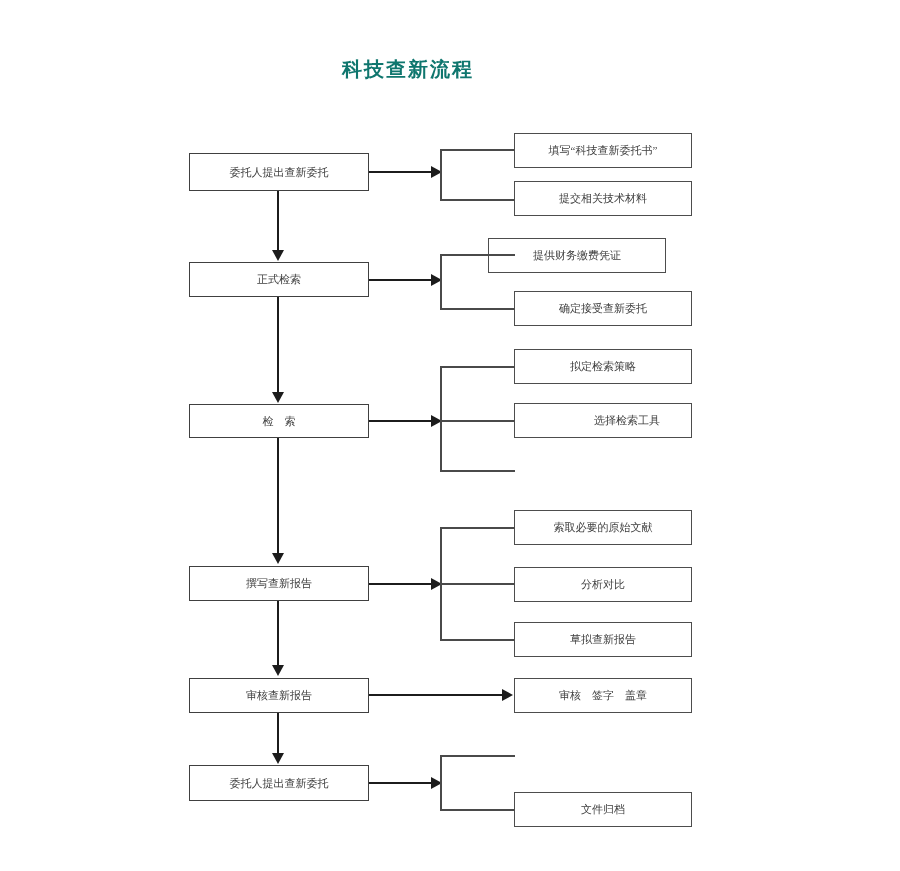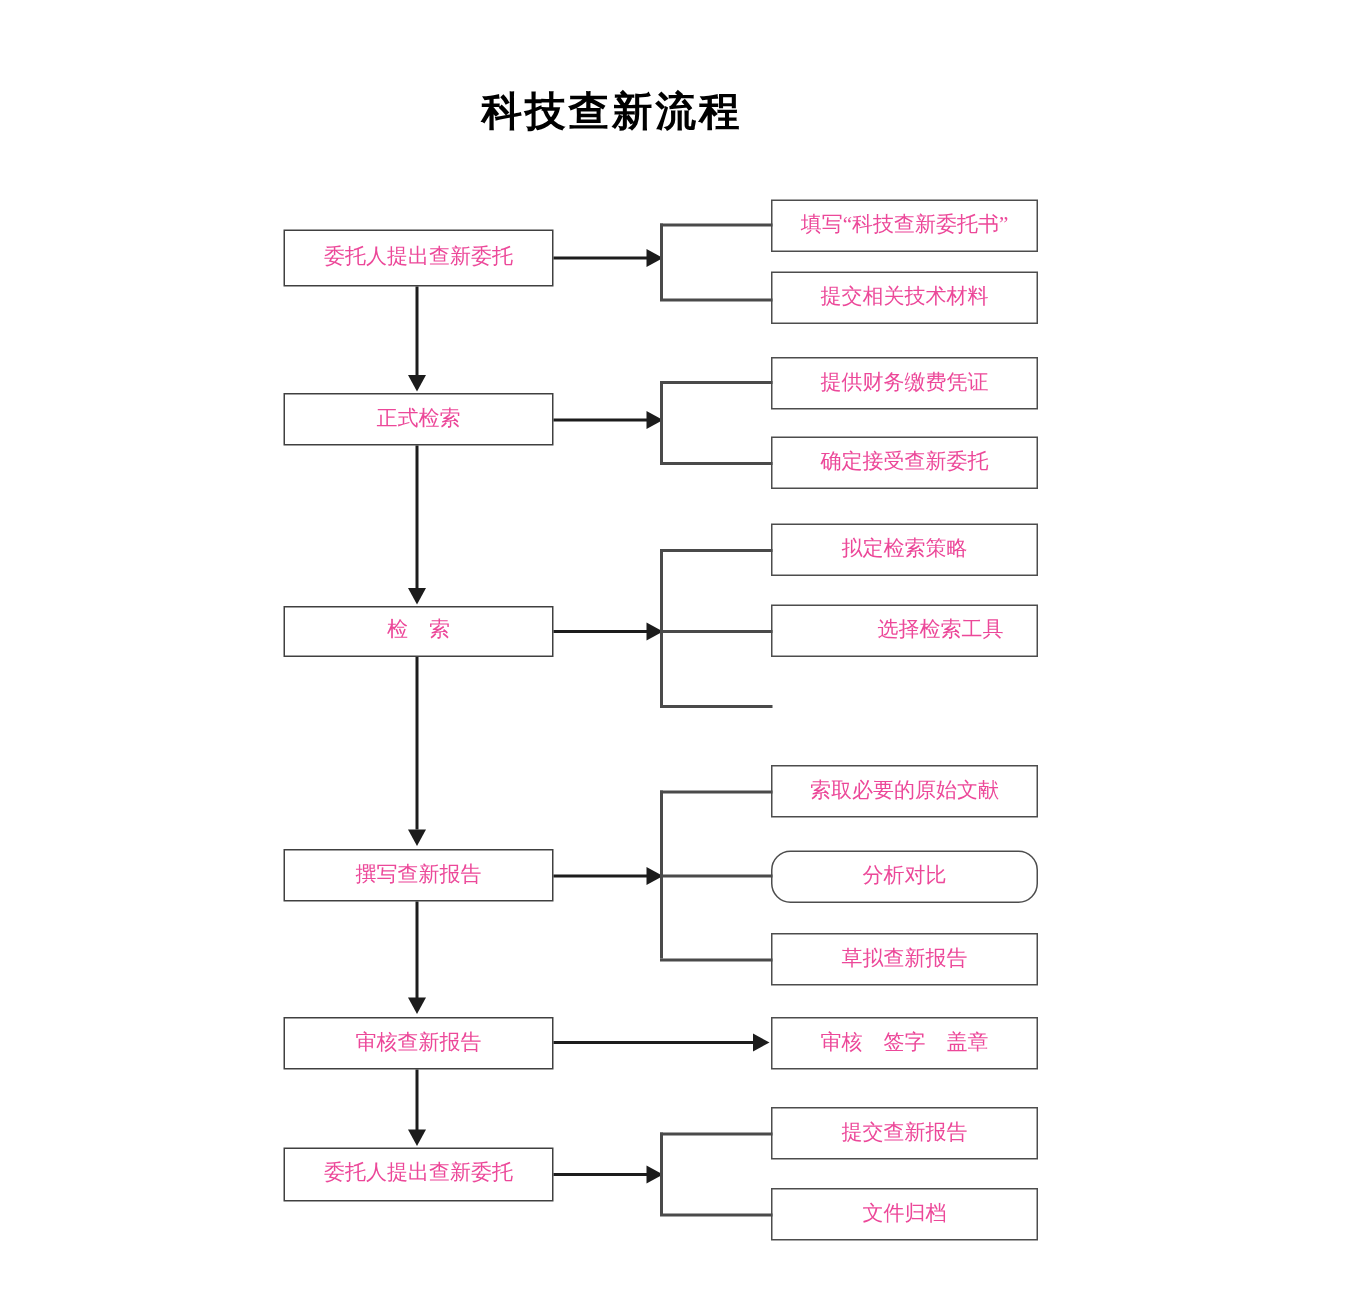--- a/index.html
+++ b/index.html
@@ -17,35 +17,35 @@
     height: 871px;
     background: #ffffff;
     overflow: hidden;
   }
   .title {
     position: absolute;
     left: 0;
     top: 56px;
     width: 816px;
     text-align: center;
-    font-size: 27px;
+    font-size: 20px;
     font-weight: 700;
     letter-spacing: 2px;
-    color: #000000;
+    color: #0f766e;
   }
   .node {
     position: absolute;
     box-sizing: border-box;
     border: 1.6px solid #4a4a4a;
     background: #ffffff;
     display: flex;
     align-items: center;
     justify-content: center;
-    font-size: 14px;
-    color: #ec4899;
+    font-size: 11px;
+    color: #404040;
     white-space: pre;
     line-height: 1;
   }
   .node.stage {
     border-color: #404040;
   }
   .node.detail {
     border-color: #4d4d4d;
   }
   .line {
@@ -85,21 +85,21 @@
   <div class="line thick-h" style="left:369px; top:171px; width:64px;"></div>
   <div class="arrow-right" style="left:431px; top:166px;"></div>
   <div class="line v" style="left:440px; top:149px; height:51px;"></div>
   <div class="line h" style="left:440px; top:149px; width:75px;"></div>
   <div class="line h" style="left:440px; top:199px; width:75px;"></div>
 
   <div class="line thick-v" style="left:277px; top:191px; height:60px;"></div>
   <div class="arrow-down" style="left:272px; top:250px;"></div>
 
   <div class="node stage" style="left:189px; top:262px; width:180px; height:35px;">正式检索</div>
-  <div class="node detail" style="left:514px; top:238px; width:178px; height:35px;">提供财务缴费凭证</div>
+  <div class="node detail" style="left:488px; top:238px; width:178px; height:35px;">提供财务缴费凭证</div>
   <div class="node detail" style="left:514px; top:291px; width:178px; height:35px;">确定接受查新委托</div>
 
   <div class="line thick-h" style="left:369px; top:279px; width:64px;"></div>
   <div class="arrow-right" style="left:431px; top:274px;"></div>
   <div class="line v" style="left:440px; top:254px; height:55px;"></div>
   <div class="line h" style="left:440px; top:254px; width:75px;"></div>
   <div class="line h" style="left:440px; top:308px; width:75px;"></div>
 
   <div class="line thick-v" style="left:277px; top:297px; height:95px;"></div>
   <div class="arrow-down" style="left:272px; top:392px;"></div>
@@ -113,21 +113,21 @@
   <div class="line v" style="left:440px; top:366px; height:105px;"></div>
   <div class="line h" style="left:440px; top:366px; width:75px;"></div>
   <div class="line h" style="left:440px; top:420px; width:75px;"></div>
   <div class="line h" style="left:440px; top:470px; width:75px;"></div>
 
   <div class="line thick-v" style="left:277px; top:438px; height:115px;"></div>
   <div class="arrow-down" style="left:272px; top:553px;"></div>
 
   <div class="node stage" style="left:189px; top:566px; width:180px; height:35px;">撰写查新报告</div>
   <div class="node detail" style="left:514px; top:510px; width:178px; height:35px;">索取必要的原始文献</div>
-  <div class="node detail" style="left:514px; top:567px; width:178px; height:35px;border-radius:13px;">分析对比</div>
+  <div class="node detail" style="left:514px; top:567px; width:178px; height:35px;">分析对比</div>
   <div class="node detail" style="left:514px; top:622px; width:178px; height:35px;text-align:center;">草拟查新报告</div>
 
   <div class="line thick-h" style="left:369px; top:583px; width:64px;"></div>
   <div class="arrow-right" style="left:431px; top:578px;"></div>
   <div class="line v" style="left:440px; top:527px; height:112px;"></div>
   <div class="line h" style="left:440px; top:527px; width:75px;"></div>
   <div class="line h" style="left:440px; top:583px; width:75px;"></div>
   <div class="line h" style="left:440px; top:639px; width:75px;"></div>
 
   <div class="line thick-v" style="left:277px; top:601px; height:65px;"></div>
@@ -136,21 +136,20 @@
   <div class="node stage" style="left:189px; top:678px; width:180px; height:35px;">审核查新报告</div>
   <div class="node detail" style="left:514px; top:678px; width:178px; height:35px;">审核　签字　盖章</div>
 
   <div class="line thick-h" style="left:369px; top:694px; width:134px;"></div>
   <div class="arrow-right" style="left:502px; top:689px;"></div>
 
   <div class="line thick-v" style="left:277px; top:713px; height:41px;"></div>
   <div class="arrow-down" style="left:272px; top:753px;"></div>
 
   <div class="node stage" style="left:189px; top:765px; width:180px; height:36px;">委托人提出查新委托</div>
-  <div class="node detail" style="left:514px; top:738px; width:178px; height:35px;">提交查新报告</div>
   <div class="node detail" style="left:514px; top:792px; width:178px; height:35px;">文件归档</div>
 
   <div class="line thick-h" style="left:369px; top:782px; width:64px;"></div>
   <div class="arrow-right" style="left:431px; top:777px;"></div>
   <div class="line v" style="left:440px; top:755px; height:55px;"></div>
   <div class="line h" style="left:440px; top:755px; width:75px;"></div>
   <div class="line h" style="left:440px; top:809px; width:75px;"></div>
 
 </div>
 

